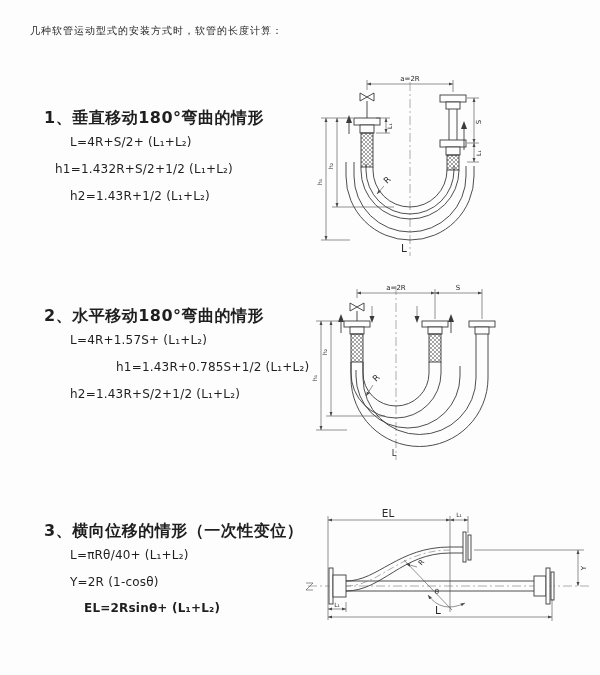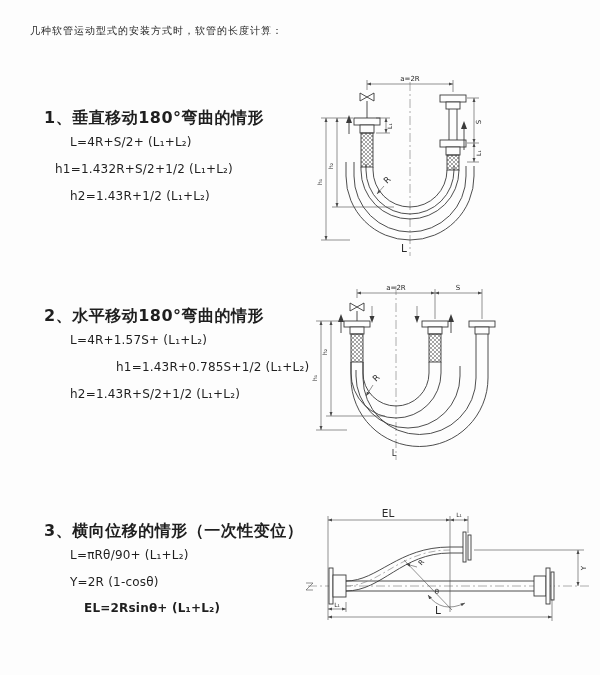--- a/index.html
+++ b/index.html
@@ -180,21 +180,21 @@
     <text class="lab6" x="22" y="74" text-anchor="middle" transform="rotate(-90 22 74)">h₂</text>
 
     <text class="lab8" x="73" y="102" text-anchor="middle" transform="rotate(-45 73 102)">R</text>
     <line class="dim" x1="68" y1="107" x2="61" y2="118" marker-end="url(#ah)"></line>
 
     <text class="lab8" x="89" y="178" text-anchor="middle">L</text>
   </g>
 </svg>
 
 <div class="abs heading" style="left:44px;top:521px;text-align:center;">3、横向位移的情形（一次性变位）</div>
-<div class="abs formula" style="left:70px;top:548px;">L=πRθ/90+ (L₁+L₂)</div>
+<div class="abs formula" style="left:70px;top:548px;">L=πRθ/40+ (L₁+L₂)</div>
 <div class="abs formula" style="left:70px;top:575px;">Y=2R (1-cosθ)</div>
 <div class="abs formula" style="left:84px;top:601px;font-weight:bold;">EL=2Rsinθ+ (L₁+L₂)</div>
 
 <svg style="left:300px;top:502px;" width="300" height="158" viewBox="0 0 300 158">
   <g>
     <line class="cl" x1="8" y1="84" x2="292" y2="84"></line>
     <path class="dim" d="M6,81 L13,81 L6,88 L13,88"></path>
 
     <rect class="stf" x="29" y="66" width="4" height="36"></rect>
     <rect class="stf" x="33" y="73" width="13" height="22"></rect>

